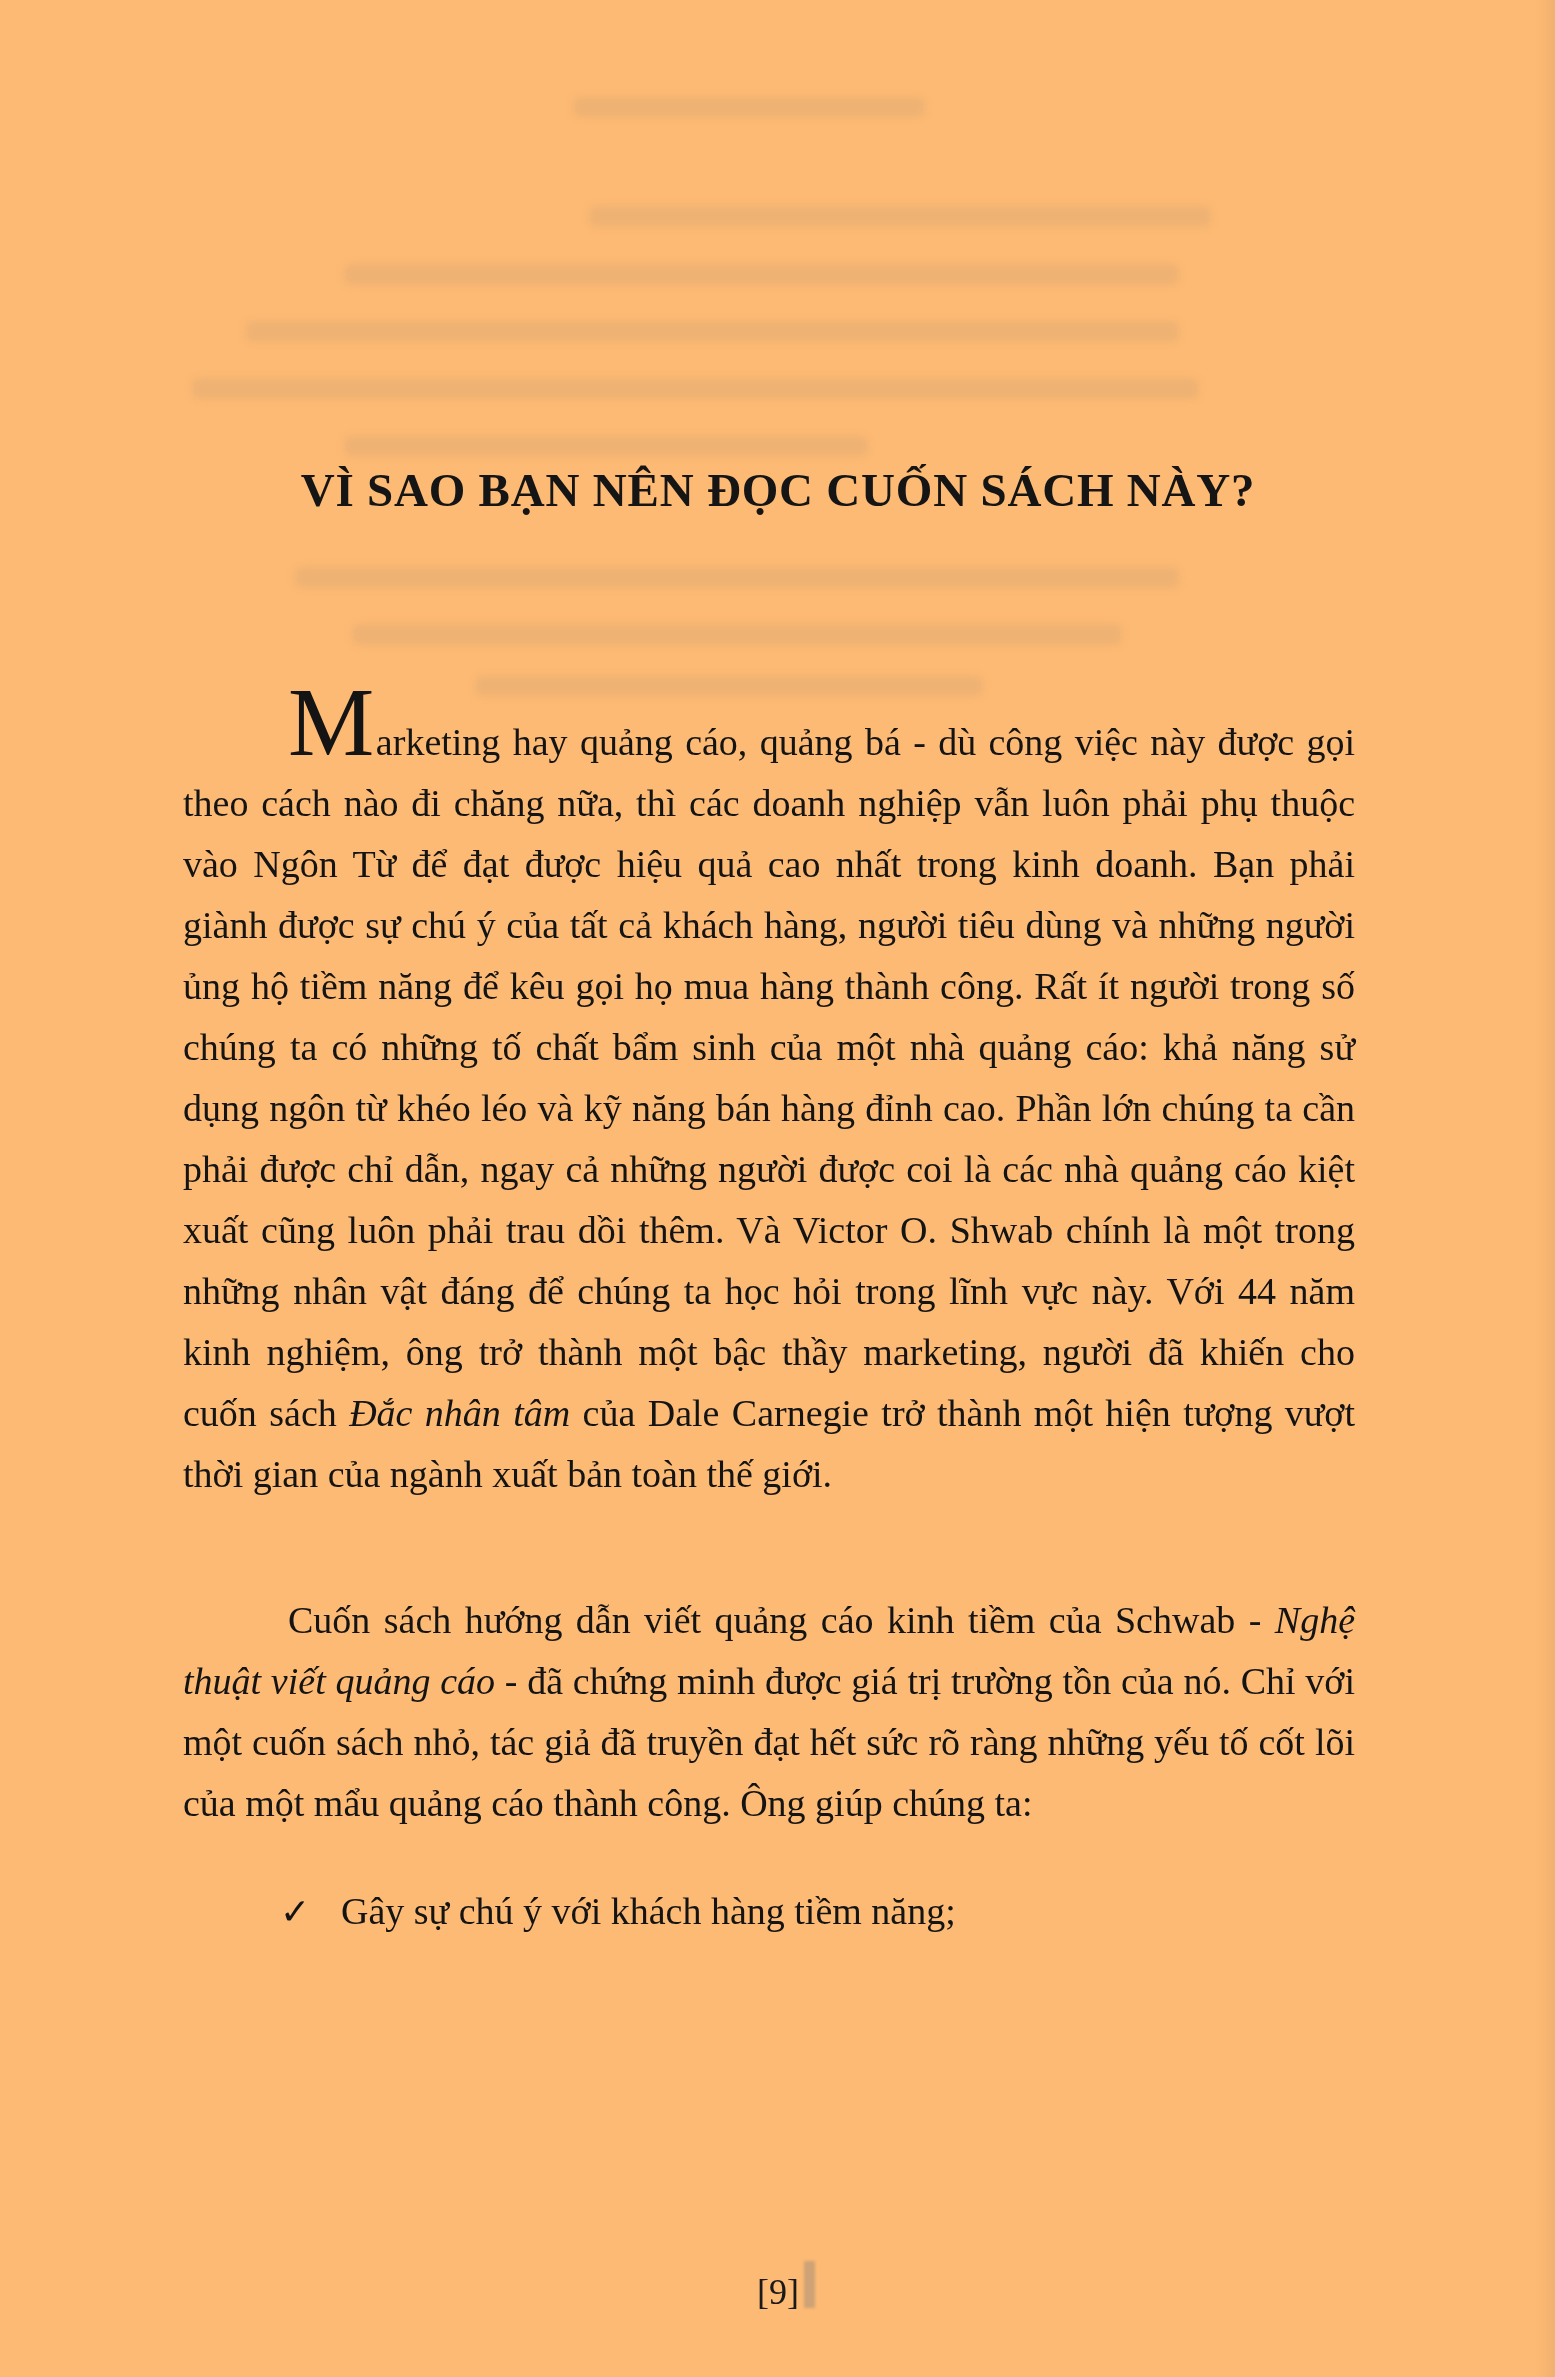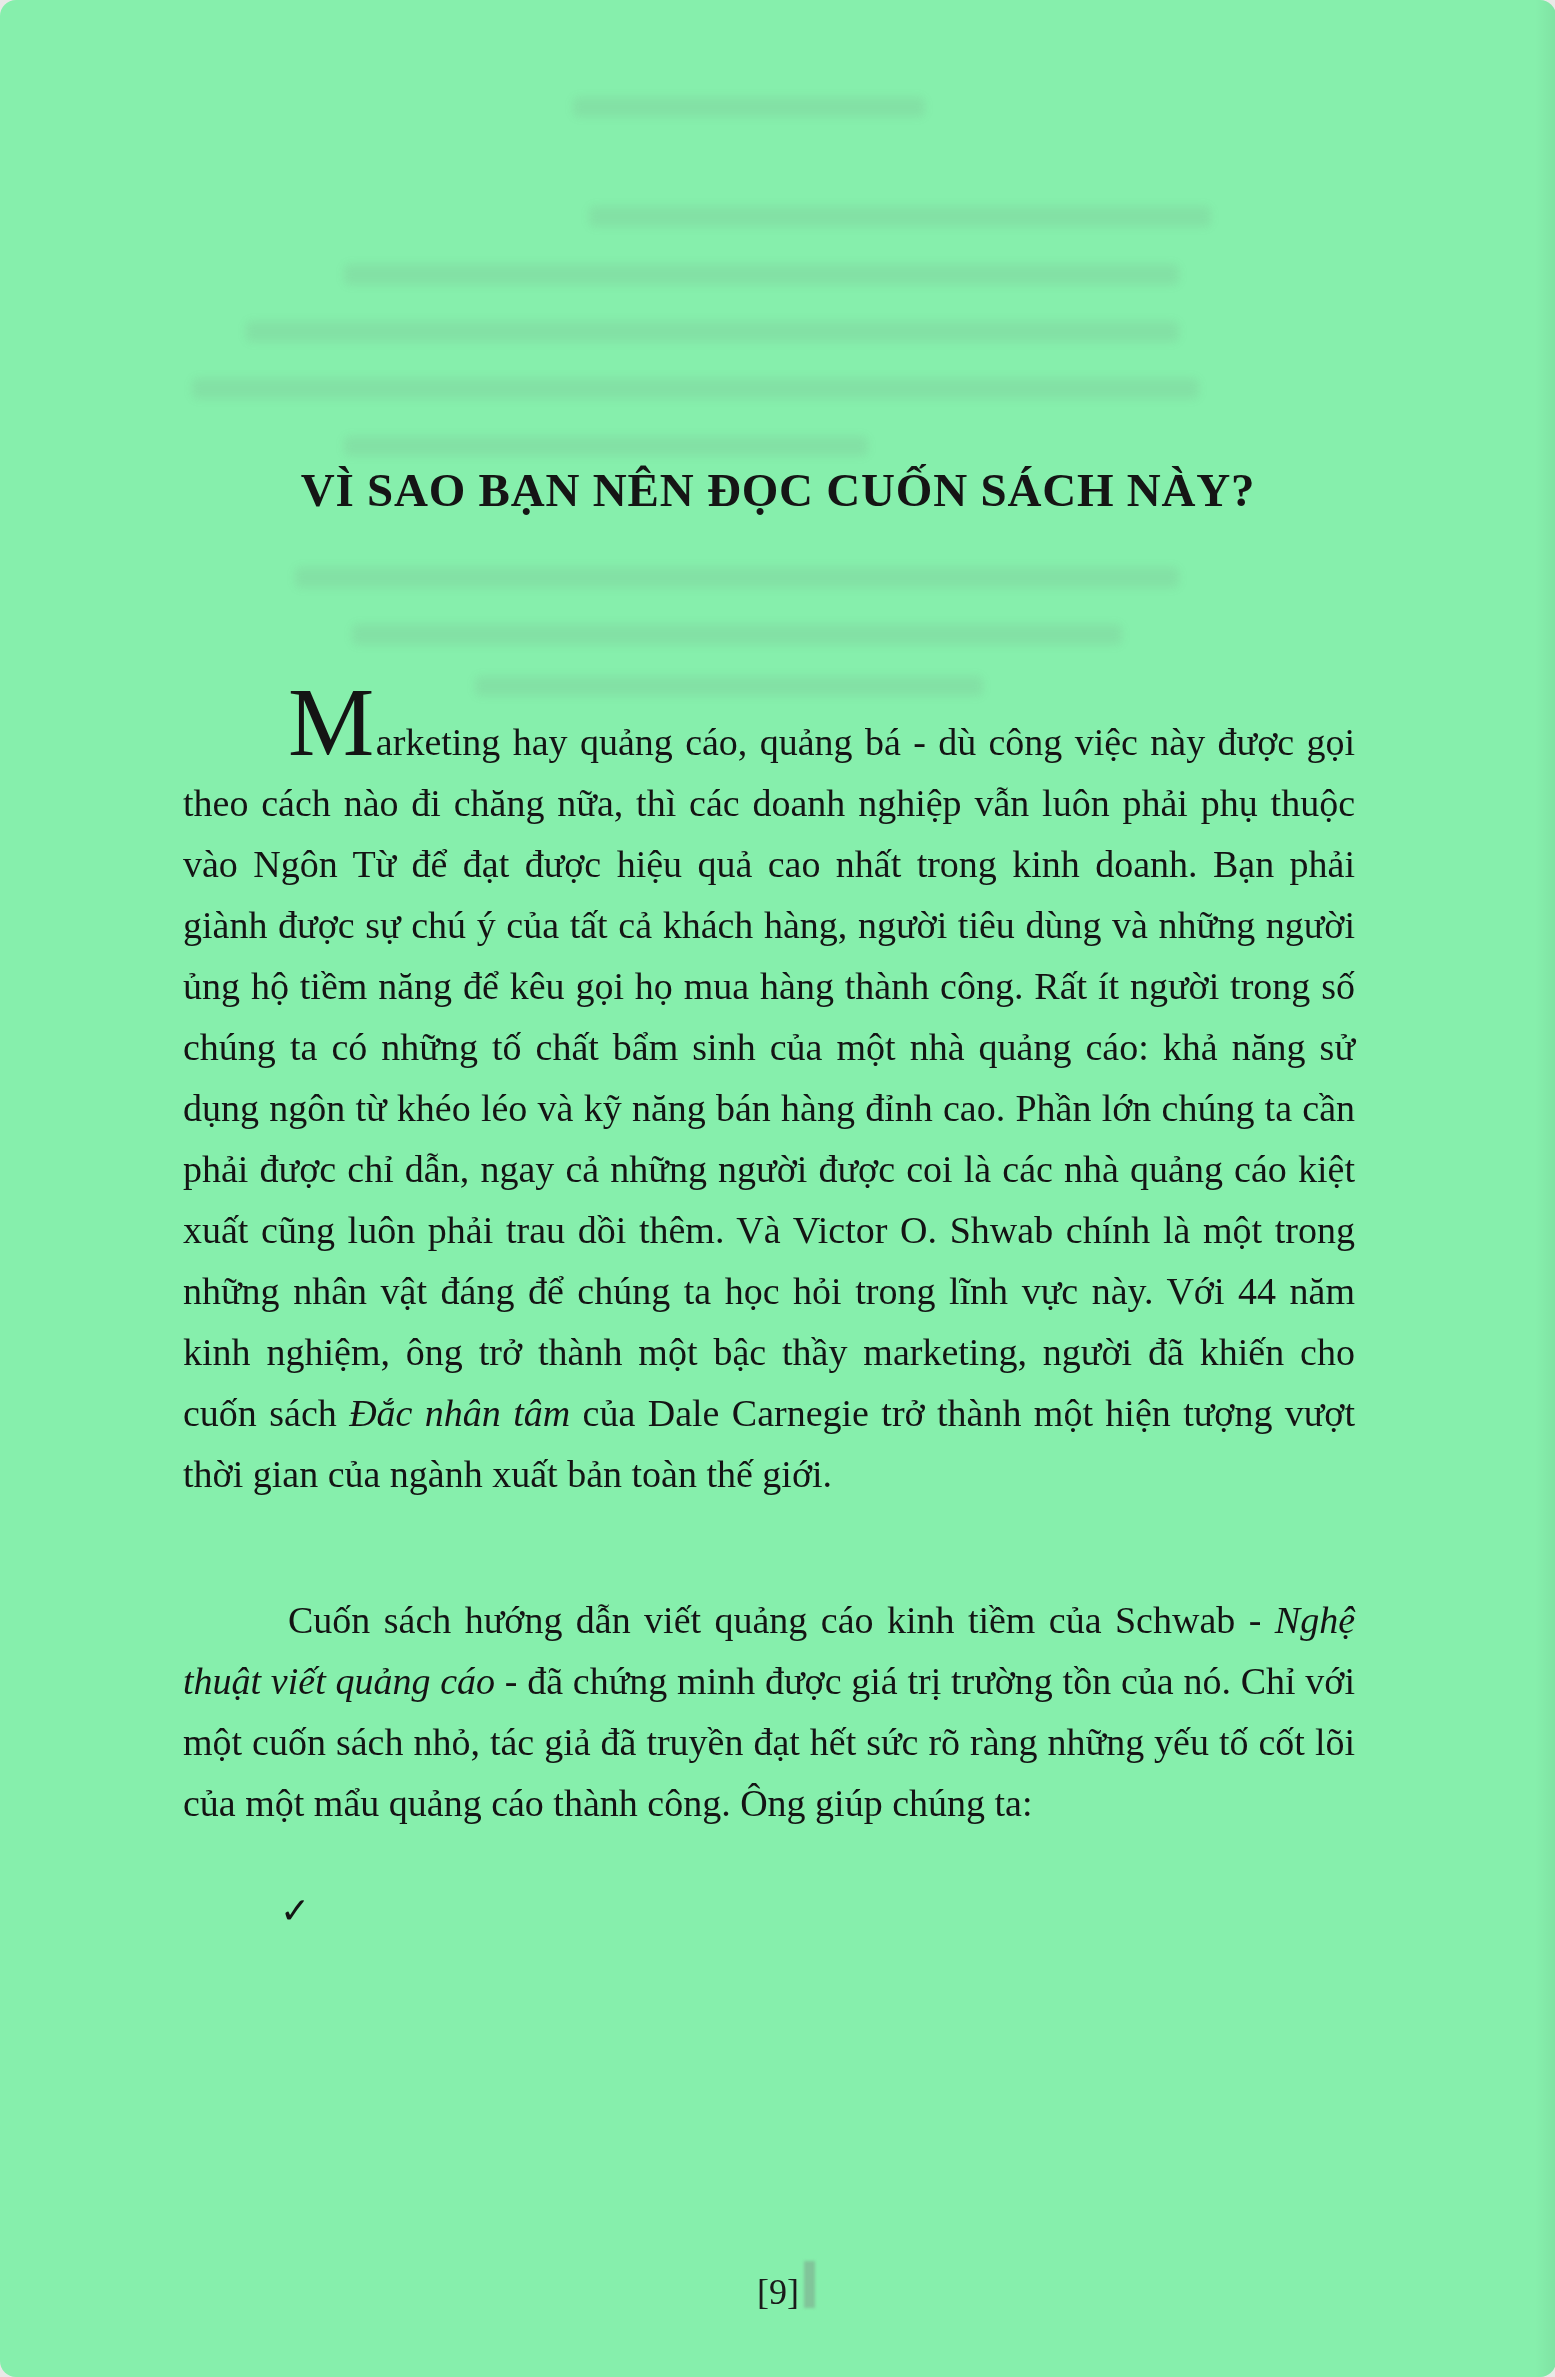--- a/index.html
+++ b/index.html
@@ -4,24 +4,23 @@
 <style>
   * { margin: 0; padding: 0; box-sizing: border-box; }
   html, body { background: #e9e9e7; }
   body { font-family: "Liberation Serif", serif; }
 
   .page {
     position: relative;
     width: 1556px;
     height: 2377px;
     margin: 0 auto;
-    background: #86efac;
+    background: #fdba74;
     overflow: hidden;
     color: #121212;
-    border-radius: 16px;
   }
 
   
   .bleed {
     position: absolute;
     background: rgba(110, 110, 110, 0.10);
     filter: blur(4.1px);
     border-radius: 6.5px;
     pointer-events: none;
   }
@@ -118,20 +117,21 @@
   <h1 class="page-title">VÌ SAO BẠN NÊN ĐỌC CUỐN SÁCH NÀY?</h1>
 
   <div class="body-text">
 
     <p class="para"><span class="dropcap">M</span><span>arketing hay quảng cáo, quảng bá - dù công việc này được gọi theo cách nào đi chăng nữa, thì các doanh nghiệp vẫn luôn phải phụ thuộc vào Ngôn Từ để đạt được hiệu quả cao nhất trong kinh doanh. Bạn phải giành được sự chú ý của tất cả khách hàng, người tiêu dùng và những người ủng hộ tiềm năng để kêu gọi họ mua hàng thành công. Rất ít người trong số chúng ta có những tố chất bẩm sinh của một nhà quảng cáo: khả năng sử dụng ngôn từ khéo léo và kỹ năng bán hàng đỉnh cao. Phần lớn chúng ta cần phải được chỉ dẫn, ngay cả những người được coi là các nhà quảng cáo kiệt xuất cũng luôn phải trau dồi thêm. Và Victor O. Shwab chính là một trong những nhân vật đáng để chúng ta học hỏi trong lĩnh vực này. Với 44 năm kinh nghiệm, ông trở thành một bậc thầy marketing, người đã khiến cho cuốn sách </span><span class="italic">Đắc nhân tâm</span><span> của Dale Carnegie trở thành một hiện tượng vượt thời gian của ngành xuất bản toàn thế giới.</span></p>
 
     <p class="para"><span>Cuốn sách hướng dẫn viết quảng cáo kinh tiềm của Schwab - </span><span class="italic">Nghệ thuật viết quảng cáo</span><span> - đã chứng minh được giá trị trường tồn của nó. Chỉ với một cuốn sách nhỏ, tác giả đã truyền đạt hết sức rõ ràng những yếu tố cốt lõi của một mẩu quảng cáo thành công. Ông giúp chúng ta:</span></p>
 
     <div class="bullet-item">
       <span class="bullet-marker">✓</span>
+      <span class="bullet-text">Gây sự chú ý với khách hàng tiềm năng;</span>
     </div>
 
   </div>
 
   <div class="page-number">[9]</div>
 
   <div class="edge-mark"></div>
   <div class="edge-shadow"></div>
 
 </div>

